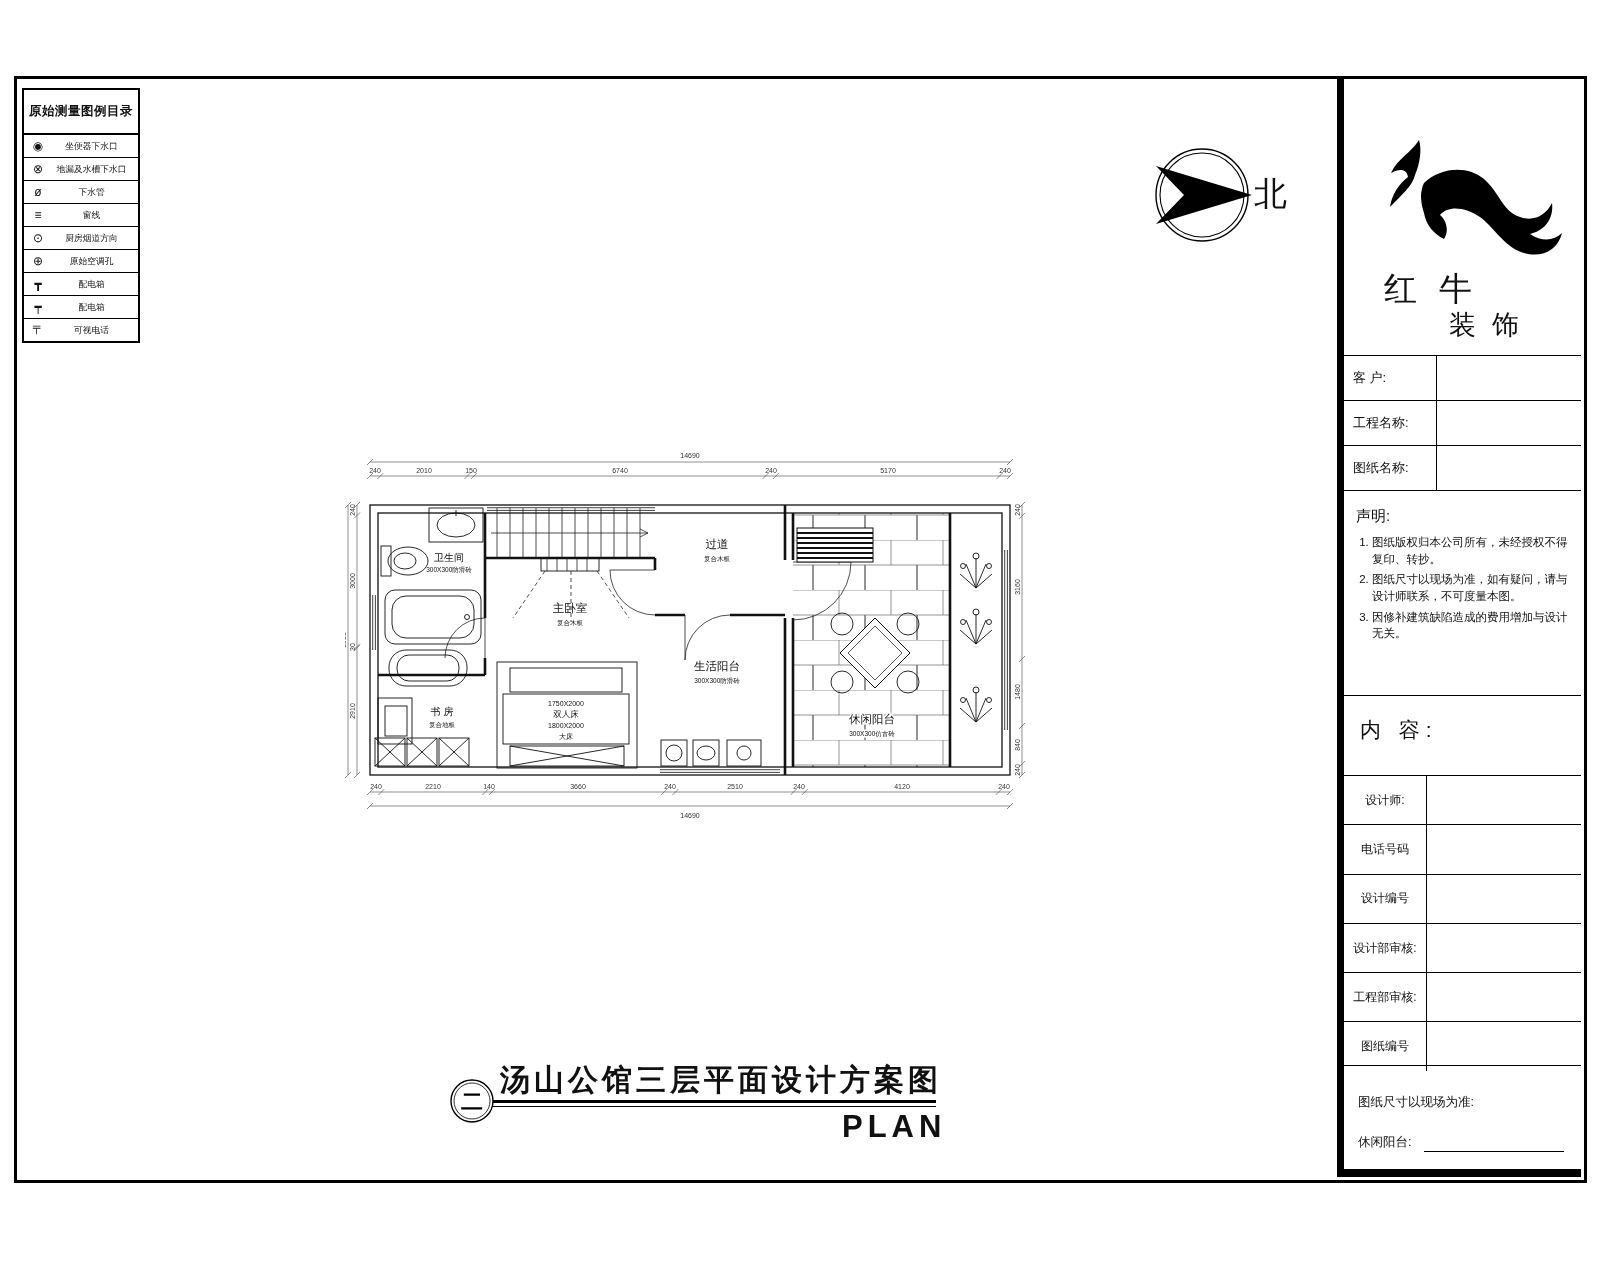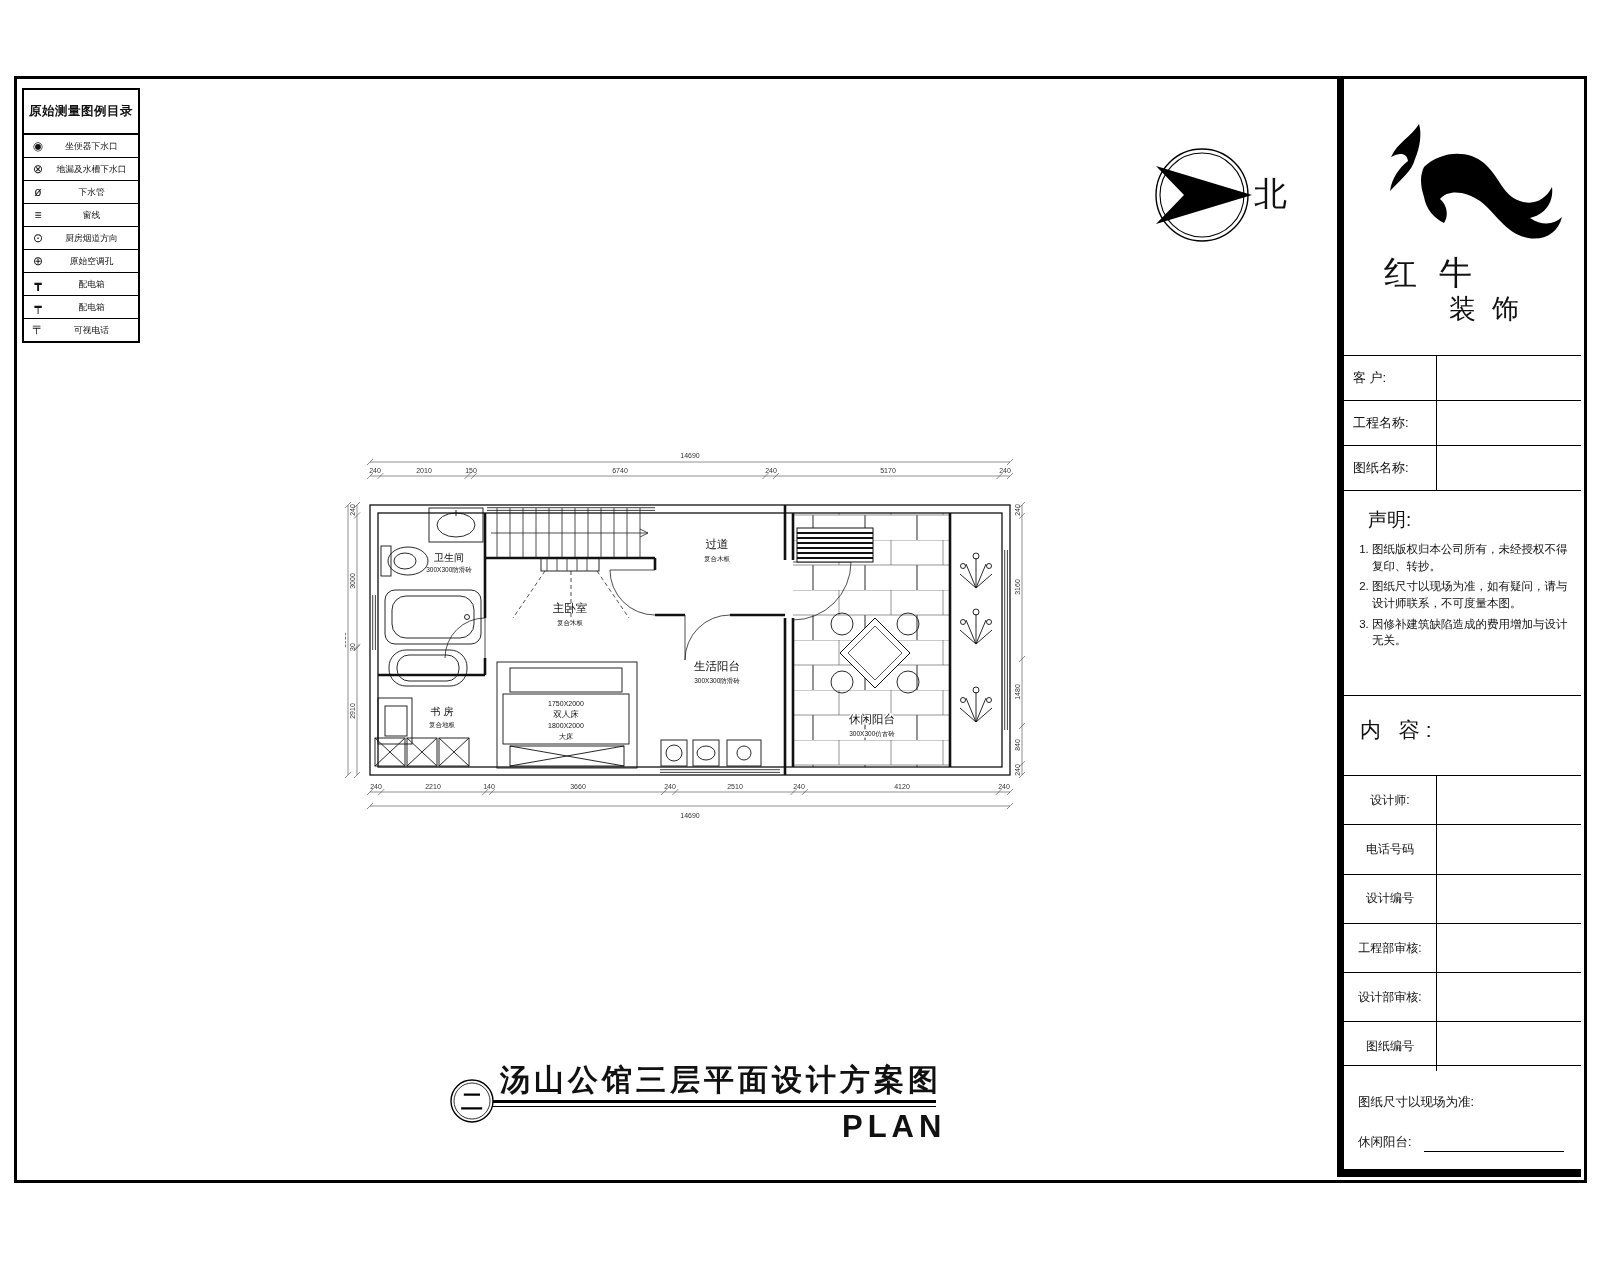--- a/index.html
+++ b/index.html
@@ -12,35 +12,35 @@
   
   .legend{left:22px;top:88px;width:114px;border:2px solid #000;background:#fff;}
   .legend-title{border-bottom:2px solid #000;font-size:12.5px;font-weight:bold;text-align:center;padding:13px 1px;letter-spacing:0.5px;}
   .legend-row{display:flex;align-items:center;height:22px;border-bottom:1.5px solid #000;font-size:10px;}
   .legend-row:last-child{border-bottom:none;}
   .legend-ic{width:28px;text-align:center;font-size:12px;flex:0 0 28px;}
   .legend-lb{flex:1;text-align:center;white-space:nowrap;font-size:9.5px;transform:scale(.92);transform-origin:left center;}
   
   .tb{left:1344px;top:79px;width:237px;height:1090px;background:#fff;font-size:13px;}
   .tb-sec{position:absolute;left:0;width:237px;box-sizing:border-box;}
-  .tb-logo{top:0;height:276px;}
+  .tb-logo{top:16px;height:276px;}
   .logo-name{position:absolute;left:40px;top:172px;font-family:"Liberation Serif",serif;font-size:33px;letter-spacing:22px;white-space:nowrap;}
   .logo-sub{position:absolute;left:105px;top:212px;font-family:"Liberation Serif",serif;font-size:27px;letter-spacing:16px;white-space:nowrap;}
   .tb-field{height:45px;border-top:1.5px solid #000;display:flex;}
   .tb-field .lab{width:93px;border-right:1.5px solid #000;display:flex;align-items:center;padding-left:9px;box-sizing:border-box;font-size:13px;}
   .tb-field .val{flex:1;}
   .tb-statement{top:411px;height:205px;border-top:1.5px solid #000;padding:10px 8px 0 12px;}
-  .tb-statement .st-title{font-size:19px;margin:6px 0 8px 12px;}
+  .tb-statement .st-title{font-size:15px;margin:6px 0 8px 0;}
   .tb-statement ol{margin:0;padding-left:16px;font-size:11.5px;line-height:1.45;}
   .tb-statement li{margin-bottom:4px;}
   .tb-content{top:616px;height:80px;border-top:1.5px solid #000;}
   .tb-content span{position:absolute;left:16px;top:20px;font-size:21px;letter-spacing:6px;}
   .tb-rows{top:696px;}
   .tb-row{height:48.3px;border-top:1.5px solid #000;display:flex;}
-  .tb-row .lab{width:93px;border-right:1.5px solid #000;display:flex;align-items:center;justify-content:center;font-size:12px;box-sizing:border-box;}
+  .tb-row .lab{width:83px;border-right:1.5px solid #000;display:flex;align-items:center;justify-content:center;font-size:12px;box-sizing:border-box;}
   .tb-row .val{flex:1;}
   .tb-footer{top:986px;height:104px;border-top:1.5px solid #000;font-size:12.5px;}
   .tb-footer .f1{position:absolute;left:14px;top:28px;}
   .tb-footer .f2{position:absolute;left:14px;top:68px;}
   .tb-footer .sigline{position:absolute;left:80px;top:84px;width:140px;border-bottom:1.2px solid #000;height:1px;}
   
   .north{left:1140px;top:138px;width:180px;height:120px;}
   .north-char{position:absolute;left:114px;top:34px;font-size:33px;font-family:"Liberation Serif",serif;}
   
   .dt-title{left:500px;top:1060px;width:410px;font-size:30px;font-weight:bold;text-align:center;letter-spacing:4px;white-space:nowrap;}
@@ -358,25 +358,25 @@
       </div>
     <div class="tb-row">
         <div class="lab">电话号码</div>
         <div class="val"></div>
       </div>
     <div class="tb-row">
         <div class="lab">设计编号</div>
         <div class="val"></div>
       </div>
     <div class="tb-row">
+        <div class="lab">设计部审核:</div>
+        <div class="val"></div>
+      </div>
+    <div class="tb-row">
         <div class="lab">工程部审核:</div>
-        <div class="val"></div>
-      </div>
-    <div class="tb-row">
-        <div class="lab">设计部审核:</div>
         <div class="val"></div>
       </div>
     <div class="tb-row">
         <div class="lab">图纸编号</div>
         <div class="val"></div>
       </div>
   </div>
   <div class="tb-sec tb-footer">
     <div class="f1">图纸尺寸以现场为准:</div>
     <div class="f2">休闲阳台:</div>

